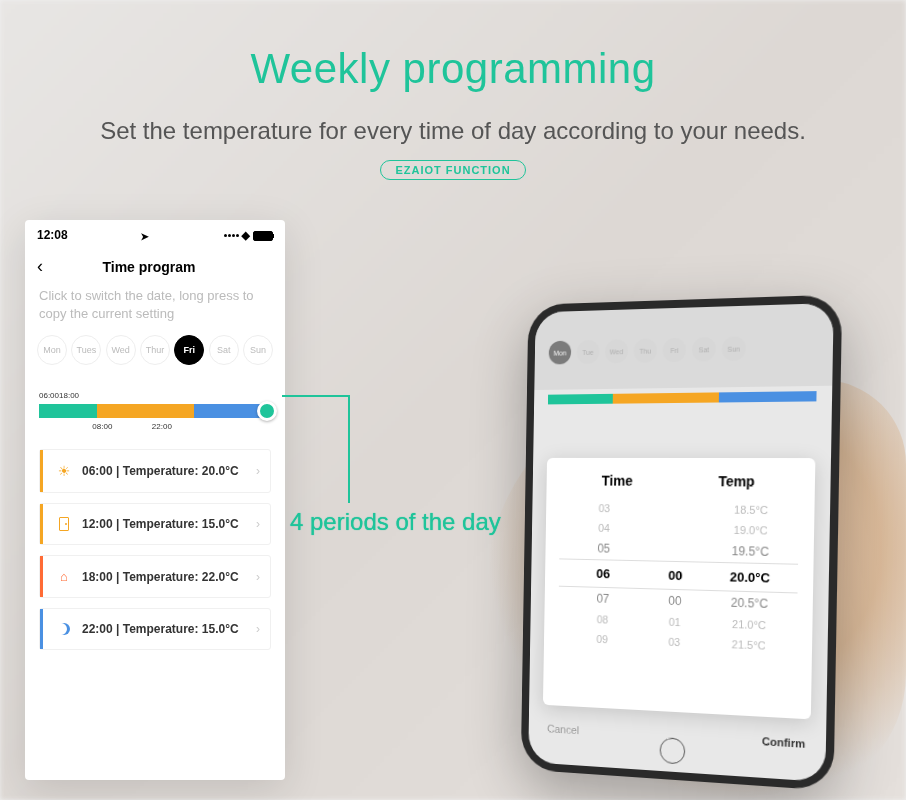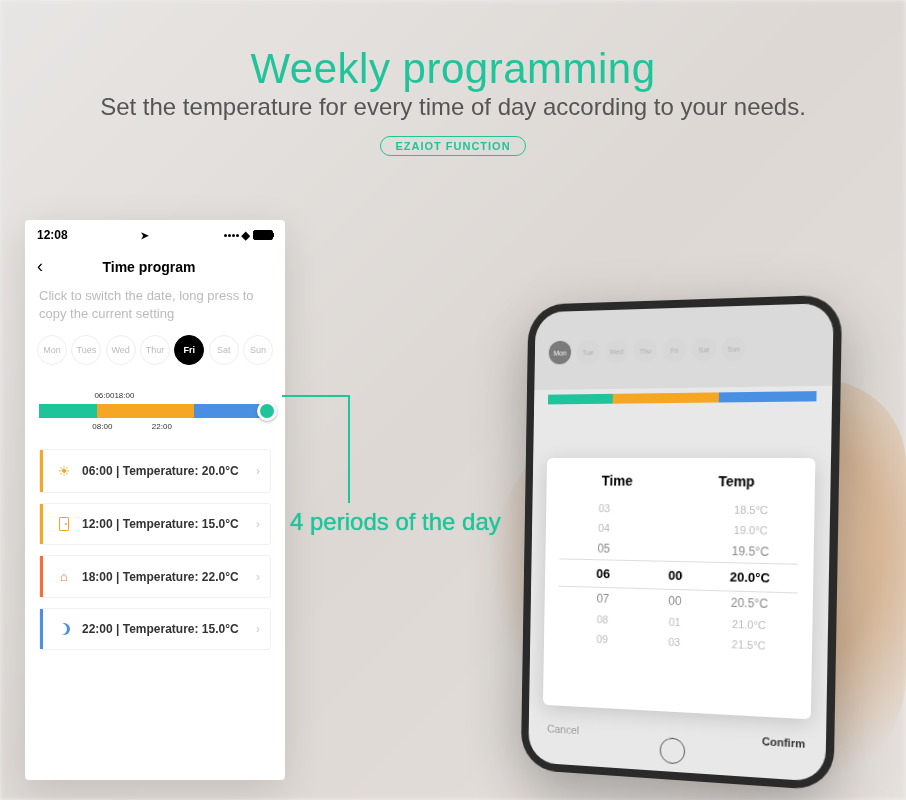--- a/index.html
+++ b/index.html
@@ -1,36 +1,36 @@
 <!DOCTYPE html>
 <html><head>
 <meta charset="utf-8">
 <style>
 *{margin:0;padding:0;box-sizing:border-box;font-family:-apple-system,BlinkMacSystemFont,"Segoe UI",Arial,sans-serif}
 body{width:906px;height:800px;background:#f0f0f0;position:relative;overflow:hidden}
 .bg-blur{position:absolute;inset:0;background:linear-gradient(135deg,#e8e6e4 0%,#ddd8d4 50%,#e5e0dc 100%);filter:blur(2px)}
 .header{position:relative;text-align:center;padding-top:45px;z-index:10}
 .title{color:#1fc49a;font-size:42px;font-weight:500;letter-spacing:.5px}
-.subtitle{color:#555;font-size:24px;font-weight:400;margin-top:0}
+.subtitle{color:#555;font-size:24px;font-weight:400;margin-top:24px}
 .badge{display:inline-block;margin-top:15px;padding:3px 14px;border:1px solid #1fc49a;border-radius:12px;color:#1fc49a;font-size:11px;font-weight:600;letter-spacing:1px}
 .phone1{position:absolute;left:25px;top:220px;width:260px;height:560px;background:#fff;border-radius:4px;box-shadow:0 10px 40px rgba(0,0,0,0.12);z-index:20}
-.status-bar{display:flex;justify-content:space-between;align-items:center;padding:8px 12px;font-size:12px;font-weight:600}
+.status-bar{display:flex;justify-content:space-between;align-items:flex-end;padding:8px 12px;font-size:12px;font-weight:600}
 .status-icons{display:flex;gap:3px;align-items:center}
 .dots{display:inline-flex;gap:1px}.dots span{width:3px;height:3px;background:#000;border-radius:50%}
 .wifi{font-size:11px}
 .battery{width:20px;height:10px;border:1px solid #000;border-radius:2px;background:#000;position:relative}
 .battery::after{content:"";position:absolute;right:-2px;top:2px;width:1px;height:4px;background:#000}
 .nav-bar{display:flex;align-items:center;padding:6px 12px}
 .back{font-size:18px;color:#000}
 .nav-title{flex:1;text-align:center;font-size:14px;font-weight:600;margin-left:-18px}
 .hint{padding:4px 14px;font-size:13px;color:#bbb;line-height:1.4}
 .days{display:flex;justify-content:space-between;padding:8px 12px;gap:2px}
 .day{width:30px;height:30px;border-radius:50%;display:flex;align-items:center;justify-content:center;font-size:9px;color:#bbb;border:1px solid #eee}
 .day.active{background:#000;color:#fff;border-color:#000;font-weight:600}
-.timeline-labels{display:flex;justify-content:center;padding:18px 14px 4px;font-size:8px;color:#333}
+.timeline-labels{display:flex;justify-content:flex-start;padding:18px 14px 4px;font-size:8px;color:#333}
 .timeline{display:flex;margin:0 14px;height:14px;position:relative}
 .seg{height:100%}
 .seg1{width:25%;background:#1fc49a}
 .seg2{width:25%;background:#f5a623}
 .seg3{width:17%;background:#f5a623}
 .seg4{width:33%;background:#4a90e2}
 .handle{position:absolute;right:-6px;top:-3px;width:20px;height:20px;background:#1fc49a;border:3px solid #fff;border-radius:50%;box-shadow:0 1px 3px rgba(0,0,0,0.3)}
 .timeline-bottom{display:flex;padding:4px 14px 18px;font-size:8px;color:#333}
 .tb1{margin-left:23%}.tb2{margin-left:17%}
 .periods{padding:0 14px}

